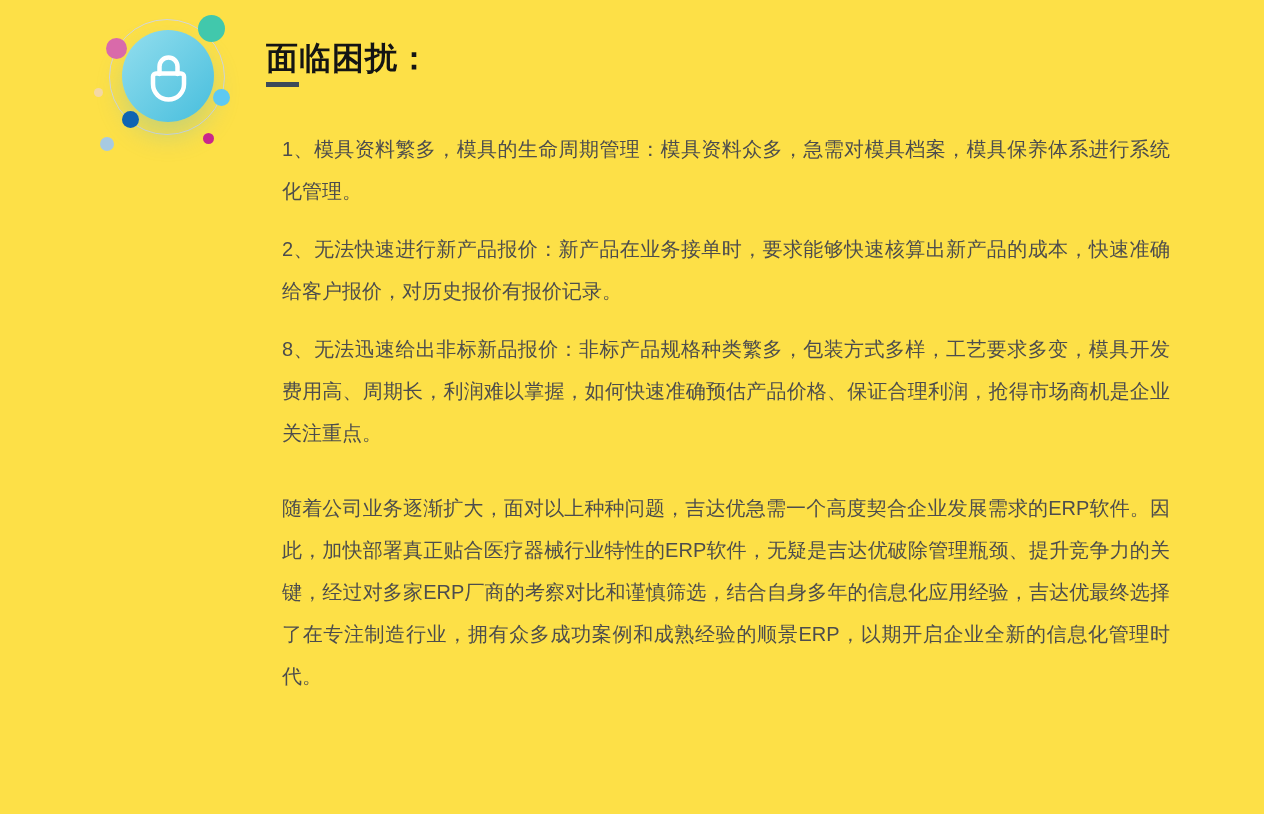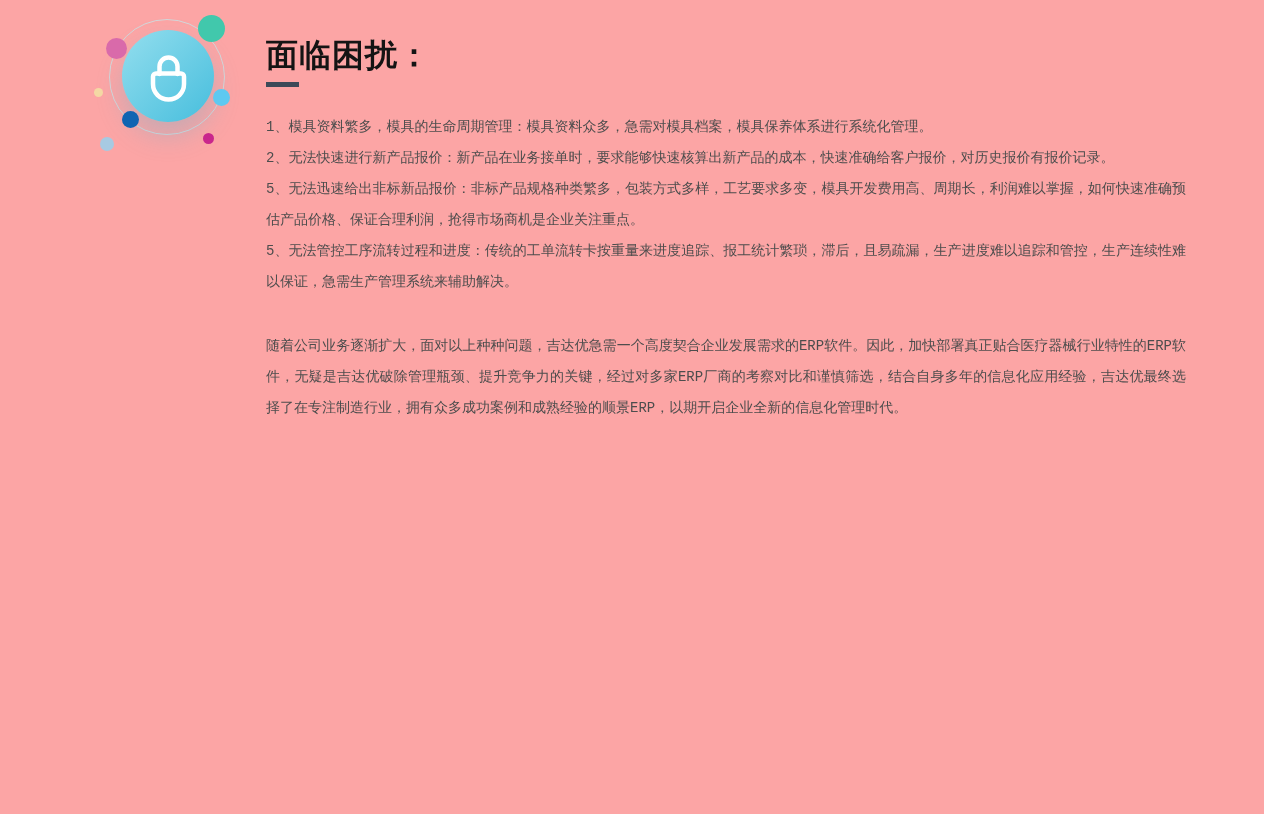--- a/index.html
+++ b/index.html
@@ -4,23 +4,23 @@
 <style>
   html, body {
     margin: 0;
     padding: 0;
     background: #ffffff;
   }
   .canvas {
     position: relative;
     width: 1264px;
     height: 814px;
-    background: #fca5a5;
+    background: #fde047;
     overflow: hidden;
-    font-family: Liberation Mono, monospace;
+    font-family: Liberation Sans, sans-serif;
   }
 
   
   .icon-cluster {
     position: absolute;
     left: 85px;
     top: 5px;
     width: 170px;
     height: 165px;
   }
@@ -76,23 +76,23 @@
   }
 
   
   .content {
     position: absolute;
     left: 266px;
     top: 112px;
     width: 920px;
   }
   .para {
-    margin: 0;
-    font-size: 14px;
-    line-height: 31px;
+    margin: 16px;
+    font-size: 20px;
+    line-height: 42px;
     color: #4d4d4d;
     text-align: justify;
     text-justify: inter-ideograph;
   }
   .conclusion {
     margin-top: 32.6px;
   }
 </style>
 </head>
 <body>
@@ -118,18 +118,17 @@
       <div class="dot" style="left: 118px; top: 128px; width: 11px; height: 11px; background: rgb(201, 38, 140);"></div>
       <div class="dot" style="left: 15px; top: 132px; width: 14px; height: 14px; background: rgb(167, 202, 226);"></div>
     </div>
 
   <h1 class="page-title">面临困扰：</h1>
   <div class="accent-bar" id="accent-bar" style="background: rgb(61, 74, 89);"></div>
 
   <div class="content">
     <p class="para">1、模具资料繁多，模具的生命周期管理：模具资料众多，急需对模具档案，模具保养体系进行系统化管理。</p>
     <p class="para">2、无法快速进行新产品报价：新产品在业务接单时，要求能够快速核算出新产品的成本，快速准确给客户报价，对历史报价有报价记录。</p>
-    <p class="para">5、无法迅速给出非标新品报价：非标产品规格种类繁多，包装方式多样，工艺要求多变，模具开发费用高、周期长，利润难以掌握，如何快速准确预估产品价格、保证合理利润，抢得市场商机是企业关注重点。</p>
-    <p class="para">5、无法管控工序流转过程和进度：传统的工单流转卡按重量来进度追踪、报工统计繁琐，滞后，且易疏漏，生产进度难以追踪和管控，生产连续性难以保证，急需生产管理系统来辅助解决。</p>
+    <p class="para">8、无法迅速给出非标新品报价：非标产品规格种类繁多，包装方式多样，工艺要求多变，模具开发费用高、周期长，利润难以掌握，如何快速准确预估产品价格、保证合理利润，抢得市场商机是企业关注重点。</p>
     <p class="para conclusion">随着公司业务逐渐扩大，面对以上种种问题，吉达优急需一个高度契合企业发展需求的ERP软件。因此，加快部署真正贴合医疗器械行业特性的ERP软件，无疑是吉达优破除管理瓶颈、提升竞争力的关键，经过对多家ERP厂商的考察对比和谨慎筛选，结合自身多年的信息化应用经验，吉达优最终选择了在专注制造行业，拥有众多成功案例和成熟经验的顺景ERP，以期开启企业全新的信息化管理时代。</p>
   </div>
 
 </div>
 
 </body></html>

